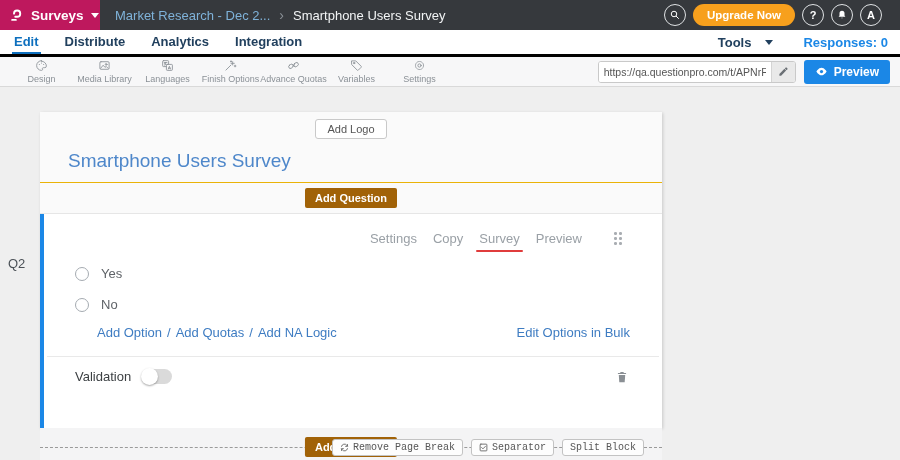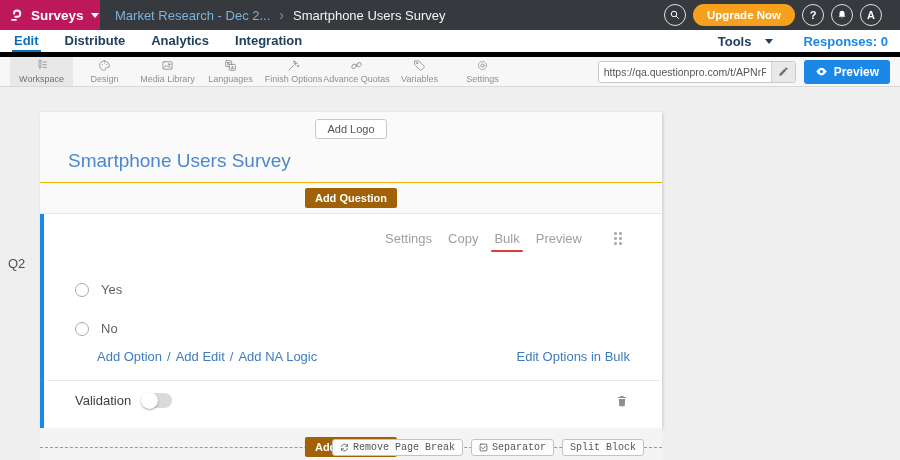--- a/index.html
+++ b/index.html
@@ -14,21 +14,21 @@
   .caret-down{width:0;height:0;border-left:4px solid transparent;border-right:4px solid transparent;border-top:5px solid #fff;margin-top:1px}
   .crumbs{display:flex;align-items:center;gap:9px;margin-left:15px;font-size:13px}
   .crumb-parent{color:#7fb2d9;cursor:pointer}
   .crumb-sep{color:#8a9096;font-size:14px}
   .crumb-current{color:#f2f4f5}
   .topbar-right{margin-left:auto;display:flex;align-items:center;gap:7px;padding-right:18px}
   .circle-btn{width:22px;height:22px;border:1px solid #dfe2e4;border-radius:50%;background:transparent;display:flex;align-items:center;justify-content:center;color:#fff;font-size:11px;font-weight:bold;cursor:pointer;font-family:inherit}
   .upgrade-btn{height:22px;border:none;border-radius:11px;background:#f7a01d;color:#fff;font-size:11.5px;font-weight:bold;padding:0 14px;cursor:pointer;font-family:inherit}
 
   
-  .subnav{position:absolute;top:30px;left:0;width:900px;height:27px;background:#fff;border-bottom:5px solid #000000;display:flex;align-items:stretch;font-size:13px;font-weight:bold;padding:0 12px;z-index:4}
+  .subnav{position:absolute;top:30px;left:0;width:900px;height:27px;background:#fff;border-bottom:3px solid #000000;display:flex;align-items:stretch;font-size:13px;font-weight:bold;padding:0 12px;z-index:4}
   .navitem{display:flex;align-items:center;color:#21405e;cursor:pointer;padding:0 2px;margin-right:22px;border-bottom:2px solid transparent}
   .navitem.active{color:#0d6fbe;border-bottom-color:#0d6fbe}
   .subnav-right{margin-left:auto;display:flex;align-items:center;gap:30px}
   .tools-btn{display:flex;align-items:center;gap:14px;color:#21405e;cursor:pointer}
   .tools-btn .caret-down{border-top-color:#21405e}
   .responses{color:#1b87e6}
 
   
   .toolbar{position:absolute;top:57px;left:0;width:900px;height:30px;background:#f7f7f8;border-bottom:1px solid #d9d9d9;display:flex;align-items:stretch;padding-left:10px;z-index:3}
   .tool{width:63px;display:flex;flex-direction:column;align-items:center;justify-content:center;gap:2px;color:#8b9197;cursor:pointer}
@@ -51,22 +51,22 @@
   .btn-primary{background:#a16207;color:#fff;border:none;border-radius:2px;font-size:11px;font-weight:bold;padding:4px 10px;cursor:pointer;font-family:inherit}
 
   .qblock{border-left:4px solid #1b87e6;height:214px;position:relative;background:#fff}
   .qtabs{display:flex;justify-content:flex-end;align-items:center;gap:16px;padding:17px 40px 0 0;font-size:13px;color:#9aa0a6}
   .qtab{cursor:pointer;position:relative}
   .qtab.active::after{content:"";position:absolute;left:-3px;right:-3px;bottom:-6px;height:2.5px;background:#e03c3c;border-radius:1px}
   .drag-handle{display:grid;grid-template-columns:repeat(2,3px);grid-auto-rows:3px;gap:2px;margin-left:16px;cursor:grab}
   .drag-handle i{width:2.5px;height:2.5px;border-radius:50%;background:#a9adb2}
   .qtitle{margin:13px 17px 0 31px;font-size:15px;color:#3c4043;padding-bottom:12px;border-bottom:1px solid #dcdcdc;cursor:text}
   .opt-row{display:flex;align-items:center;gap:12px;margin-left:31px}
-  .opt-row.first{margin-top:36px}
-  .opt-row + .opt-row{margin-top:24px}
+  .opt-row.first{margin-top:20px}
+  .opt-row + .opt-row{margin-top:16px}
   .radio{width:14px;height:14px;border:1.5px solid #a5abb1;border-radius:50%;background:#fff;cursor:pointer;flex:none}
   .opt-label{font-size:13px;color:#5f6368}
   .links-row{display:flex;justify-content:space-between;align-items:center;margin:13px 32px 0 53px;font-size:13px}
   .link{color:#3e7cc2;cursor:pointer;text-decoration:none}
   .lsep{color:#3e7cc2;margin:0 5px}
   .vdivider{border-top:1px solid #e9e9e9;margin:16px 3px 0 3px}
   .validation-row{display:flex;align-items:center;gap:11px;margin:12px 33px 0 31px}
   .validation-label{font-size:13px;color:#3c4043}
   .switch{width:30px;height:15px;background:#dadada;border-radius:8px;position:relative;cursor:pointer;flex:none}
   .switch .knob{position:absolute;left:-1px;top:-1px;width:17px;height:17px;background:#fff;border-radius:50%;box-shadow:0 1px 2px rgba(0,0,0,.35)}
@@ -130,29 +130,20 @@
   <div class="subnav-right">
     <span class="tools-btn">
       <span>Tools</span>
       <span class="caret-down"></span>
     </span>
     <span class="responses">Responses: 0</span>
   </div>
 </nav>
 
 <div class="toolbar">
-  <div class="tool active">
-    <span>
-      <svg viewBox="0 0 24 24">
-          <path d="M7.5 3v11l1.7 3.5 1.7-3.5V3z"></path>
-          <path d="M14.5 5.5H21M14.5 10.5H21M14.5 15.5H21"></path>
-        </svg>
-    </span>
-    <span class="tlabel">Workspace</span>
-  </div>
   <div class="tool">
     <span>
       <svg viewBox="0 0 24 24">
           <path d="M12 3a9 9 0 0 0 0 18c1.8 0 2.4-1.2 1.8-2.3-.7-1.3.2-2.7 1.7-2.7H18a3 3 0 0 0 3-3 9 9 0 0 0-9-9z"></path>
           <circle cx="8" cy="10" r="1" fill="#8b9197" stroke="none"></circle>
           <circle cx="12" cy="7.5" r="1" fill="#8b9197" stroke="none"></circle>
           <circle cx="16" cy="10" r="1" fill="#8b9197" stroke="none"></circle>
         </svg>
     </span>
     <span class="tlabel">Design</span>
@@ -249,21 +240,21 @@
   </section>
 
   <section class="addq-row">
     <button class="btn-primary">Add Question</button>
   </section>
 
   <section class="qblock">
     <div class="qtabs">
       <span class="qtab">Settings</span>
       <span class="qtab">Copy</span>
-      <span class="qtab active">Bulk</span>
+      <span class="qtab active">Survey</span>
       <span class="qtab">Preview</span>
       <span class="drag-handle">
           <i></i>
           <i></i>
           <i></i>
           <i></i>
           <i></i>
           <i></i>
         </span>
     </div>
@@ -273,21 +264,21 @@
       <span class="radio"></span>
       <span class="opt-label">Yes</span>
     </div>
     <div class="opt-row">
       <span class="radio"></span>
       <span class="opt-label">No</span>
     </div>
 
     <div class="links-row">
       <span>
-        <a class="link">Add Option</a><span class="lsep">/</span><a class="link">Add Edit</a><span class="lsep">/</span><a class="link">Add NA Logic</a>
+        <a class="link">Add Option</a><span class="lsep">/</span><a class="link">Add Quotas</a><span class="lsep">/</span><a class="link">Add NA Logic</a>
       </span>
       <a class="link">Edit Options in Bulk</a>
     </div>
 
     <div class="vdivider"></div>
 
     <div class="validation-row">
       <span class="validation-label">Validation</span>
       <span class="switch">
           <span class="knob"></span>

